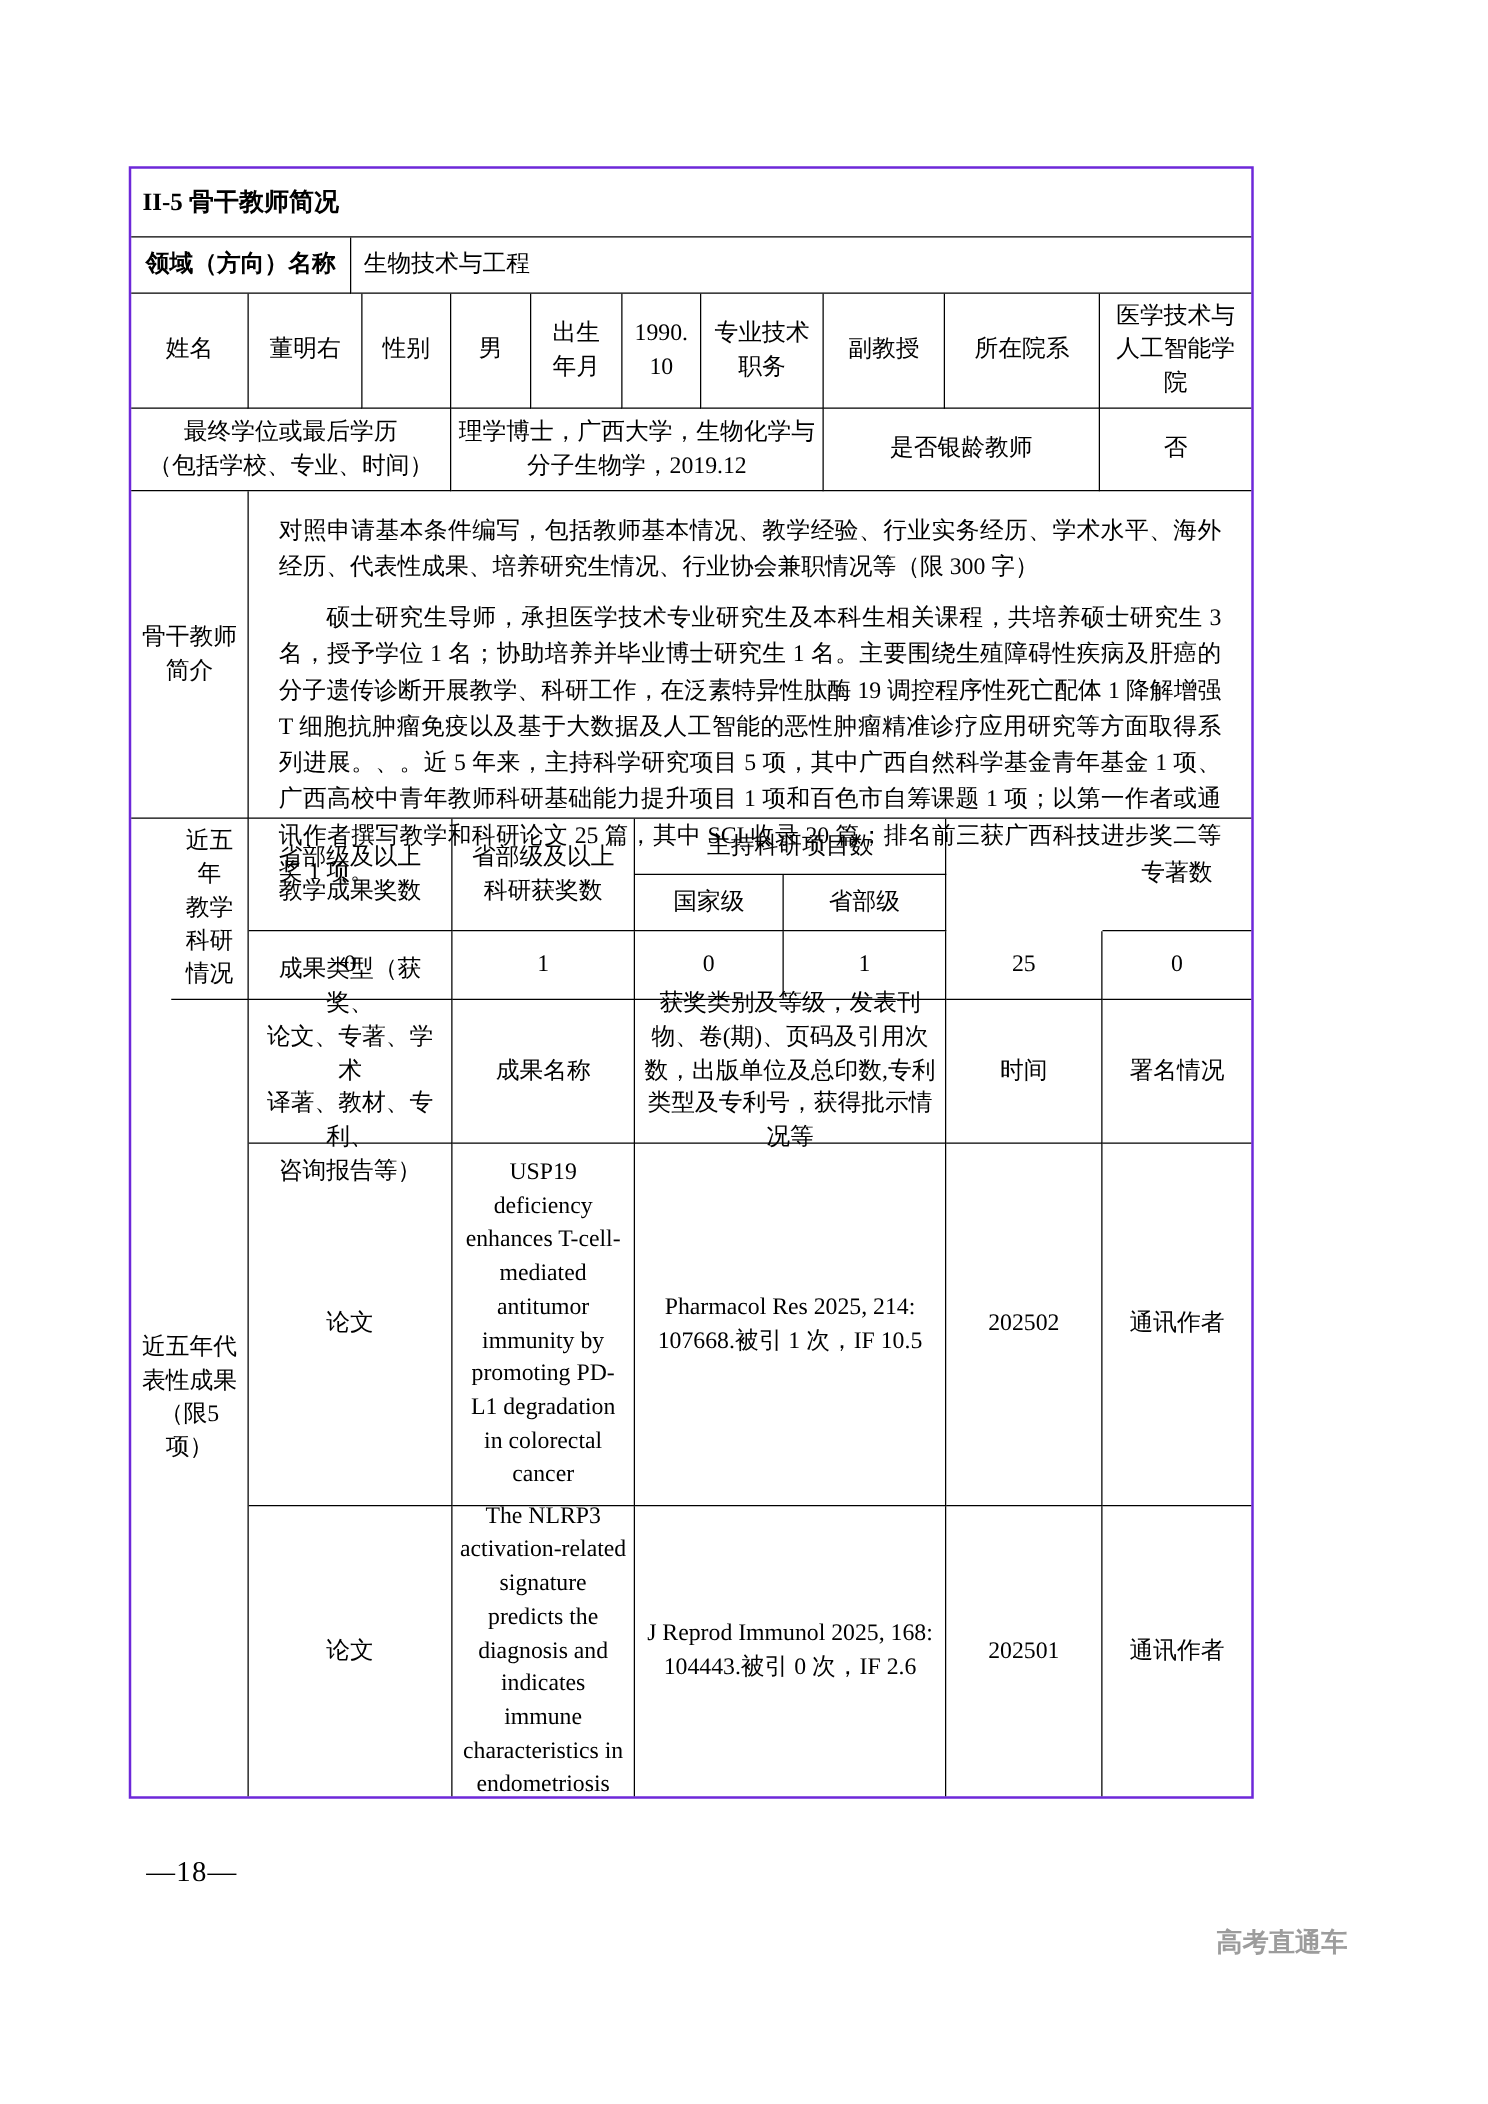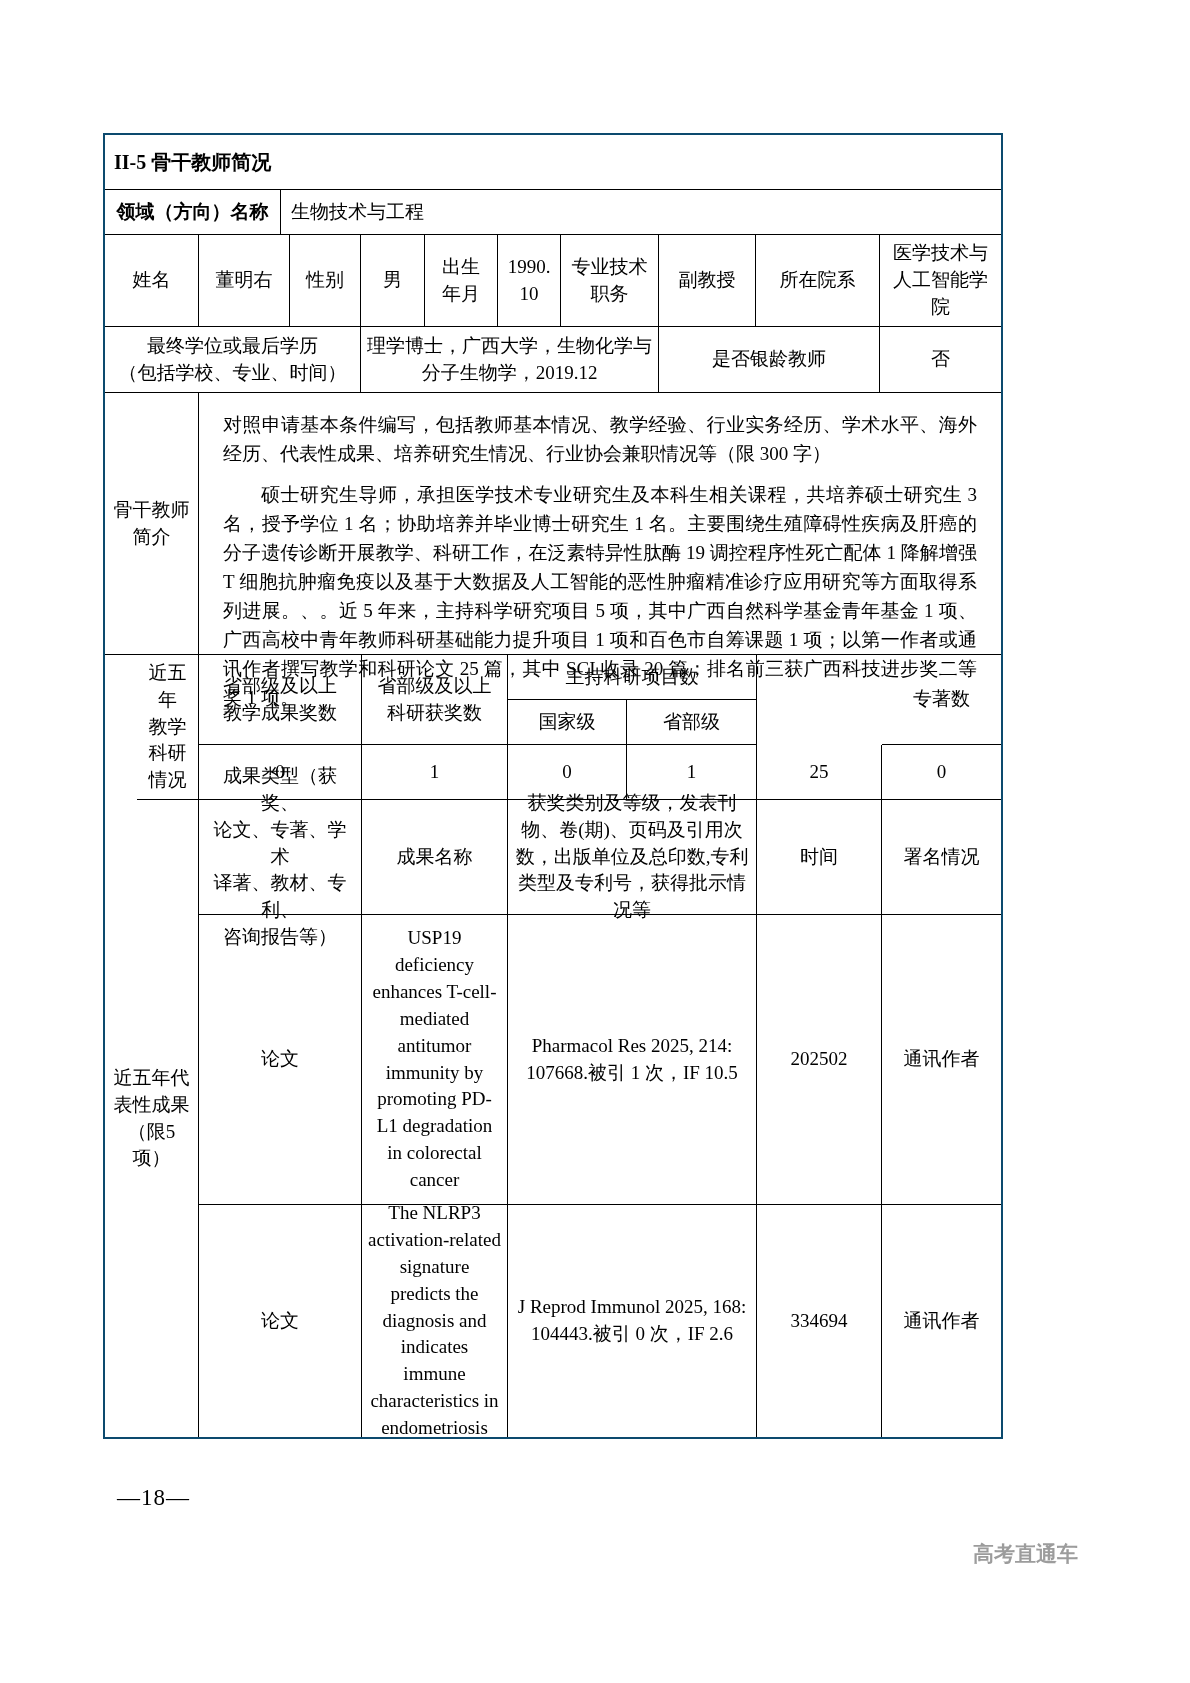--- a/index.html
+++ b/index.html
@@ -9,21 +9,21 @@
     width: 1190px;
     height: 1683px;
     background: #fff;
     overflow: hidden;
   }
   .form-table {
     position: absolute;
     left: 103px;
     top: 133px;
     width: 900px;
-    border: 2px solid #0c4a6e;
+    border: 2px solid #6d28d9;
     background: #fff;
   }
   .band { display: grid; width: 100%; }
   .cell {
     border-right: 1px solid #000;
     border-bottom: 1px solid #000;
     display: flex;
     align-items: center;
     justify-content: center;
     text-align: center;
@@ -181,21 +181,21 @@
 
       <div class="cell">论文</div>
       <div class="cell">USP19 deficiency enhances T-cell-mediated antitumor immunity by promoting PD-L1 degradation in colorectal cancer</div>
       <div class="cell">Pharmacol Res 2025, 214: 107668.被引 1 次，IF 10.5</div>
       <div class="cell">202502</div>
       <div class="cell last-col">通讯作者</div>
 
       <div class="cell bb-none">论文</div>
       <div class="cell bb-none">The NLRP3 activation-related signature predicts the diagnosis and indicates immune characteristics in endometriosis</div>
       <div class="cell bb-none">J Reprod Immunol 2025, 168: 104443.被引 0 次，IF 2.6</div>
-      <div class="cell bb-none">334694</div>
+      <div class="cell bb-none">202501</div>
       <div class="cell last-col bb-none">通讯作者</div>
     </div>
 
   </div>
 
   <div class="page-number">—18—</div>
   <div class="watermark">高考直通车</div>
 
 </div>
 

